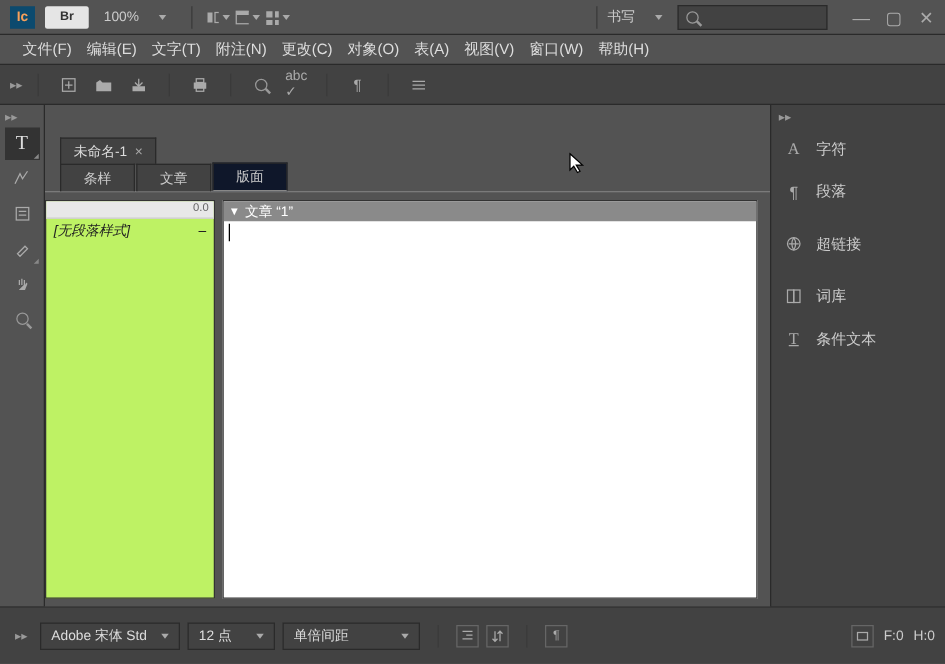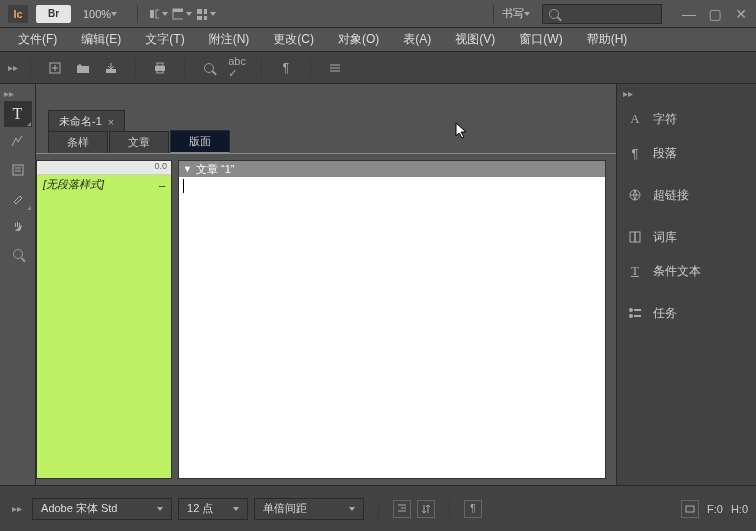--- a/index.html
+++ b/index.html
@@ -1,30 +1,30 @@
 <!DOCTYPE html>
 <html><head>
 <meta charset="utf-8">
 <style>
 * { margin: 0; padding: 0; box-sizing: border-box; font-family: "Microsoft YaHei", sans-serif; }
 body { width: 756px; height: 531px; background: #535353; color: #ccc; font-size: 12px; overflow: hidden; }
 .titlebar { height: 28px; background: #535353; display: flex; align-items: center; padding: 0 8px; border-bottom: 1px solid #2a2a2a; }
-.app-icon { width: 20px; height: 18px; background: #404040; color: #f7a05a; font-weight: bold; font-size: 11px; display: flex; align-items: center; justify-content: center; margin-right: 8px; }
+.app-icon { width: 20px; height: 18px; background: #0c4a6e; color: #f7a05a; font-weight: bold; font-size: 11px; display: flex; align-items: center; justify-content: center; margin-right: 8px; }
 .br-icon { width: 35px; height: 18px; background: #e5e5e5; color: #333; font-weight: bold; font-size: 10px; display: flex; align-items: center; justify-content: center; margin-right: 12px; border-radius: 2px; }
-.zoom-select { background: transparent; color: #ccc; border: none; font-size: 11px; display: flex; align-items: center; gap: 0; margin-right: 12px; }
+.zoom-select { background: transparent; color: #ccc; border: none; font-size: 11px; display: flex; align-items: center; gap: 16px; margin-right: 12px; }
 .chevron-down { width: 0; height: 0; border-left: 3px solid transparent; border-right: 3px solid transparent; border-top: 4px solid #aaa; display: inline-block; }
 .divider { width: 1px; height: 18px; background: #3a3a3a; margin: 0 8px; }
 .titlebar-icon { width: 20px; height: 20px; display: flex; align-items: center; justify-content: center; margin: 0 2px; }
 .spacer { flex: 1; }
 .search-box { background: #424242; border: 1px solid #2a2a2a; width: 120px; height: 20px; display: flex; align-items: center; padding: 0 6px; gap: 6px; }
 .search-glass { width: 10px; height: 10px; border: 1.5px solid #999; border-radius: 50%; position: relative; }
 .search-glass::after { content: ""; position: absolute; width: 5px; height: 1.5px; background: #999; bottom: -2px; right: -4px; transform: rotate(45deg); }
 .window-controls { display: flex; gap: 12px; margin-left: 20px; }
 .win-btn { width: 14px; height: 14px; color: #aaa; font-size: 14px; display: flex; align-items: center; justify-content: center; }
-.menubar { height: 24px; background: #535353; display: flex; align-items: center; padding: 0 12px; gap: 12px; border-bottom: 1px solid #2a2a2a; }
+.menubar { height: 24px; background: #535353; display: flex; align-items: center; padding: 0 12px; gap: 0; border-bottom: 1px solid #2a2a2a; }
 .menu-item { padding: 2px 6px; font-size: 12px; color: #ddd; }
 .toolbar { height: 32px; background: #424242; display: flex; align-items: center; padding: 0 8px; gap: 4px; border-bottom: 1px solid #2a2a2a; }
 .tool-btn { width: 24px; height: 24px; display: flex; align-items: center; justify-content: center; color: #aaa; }
 .collapse-arrow { font-size: 10px; color: #999; }
 .main-area { display: flex; height: 401px; }
 .left-tools { width: 36px; background: #535353; border-right: 1px solid #2a2a2a; display: flex; flex-direction: column; align-items: center; padding-top: 4px; gap: 2px; }
 .vtool { width: 28px; height: 26px; display: flex; align-items: center; justify-content: center; color: #aaa; position: relative; }
 .vtool.active { background: #333; }
 .vtool-corner { position: absolute; bottom: 1px; right: 1px; width: 0; height: 0; border-left: 4px solid transparent; border-bottom: 4px solid #888; }
 .center-area { flex: 1; display: flex; flex-direction: column; background: #535353; margin-top: 24px; }
@@ -266,37 +266,26 @@
         </div>
       <span>词库</span>
     </div>
     <div class="panel-item">
       <div class="panel-icon">
           <span style="font-family:serif;text-decoration:underline">T</span>
         </div>
       <span>条件文本</span>
     </div>
     <div class="panel-sep"></div>
-    <div class="panel-item">
-      <div class="panel-icon">
-          <svg width="14" height="14">
-            <circle cx="3" cy="4" r="2" fill="#aaa"></circle>
-            <circle cx="3" cy="10" r="2" fill="#aaa"></circle>
-            <rect x="6" y="3" width="7" height="2" fill="#aaa"></rect>
-            <rect x="6" y="9" width="7" height="2" fill="#aaa"></rect>
-          </svg>
-        </div>
-      <span>任务</span>
-    </div>
   </div>
 </div>
 
 <div class="statusbar">
   <div class="collapse-v">▸▸</div>
-  <div class="status-select" style="width:140px">
+  <div class="status-select" style="width:112px">
     <span>Adobe 宋体 Std</span>
     <span class="chevron-down" style="margin-left:auto"></span>
   </div>
   <div class="status-select" style="width:70px">
     <span>12 点</span>
     <span class="chevron-down" style="margin-left:auto"></span>
   </div>
   <div class="status-select" style="width:110px">
     <span>单倍间距</span>
     <span class="chevron-down" style="margin-left:auto"></span>

